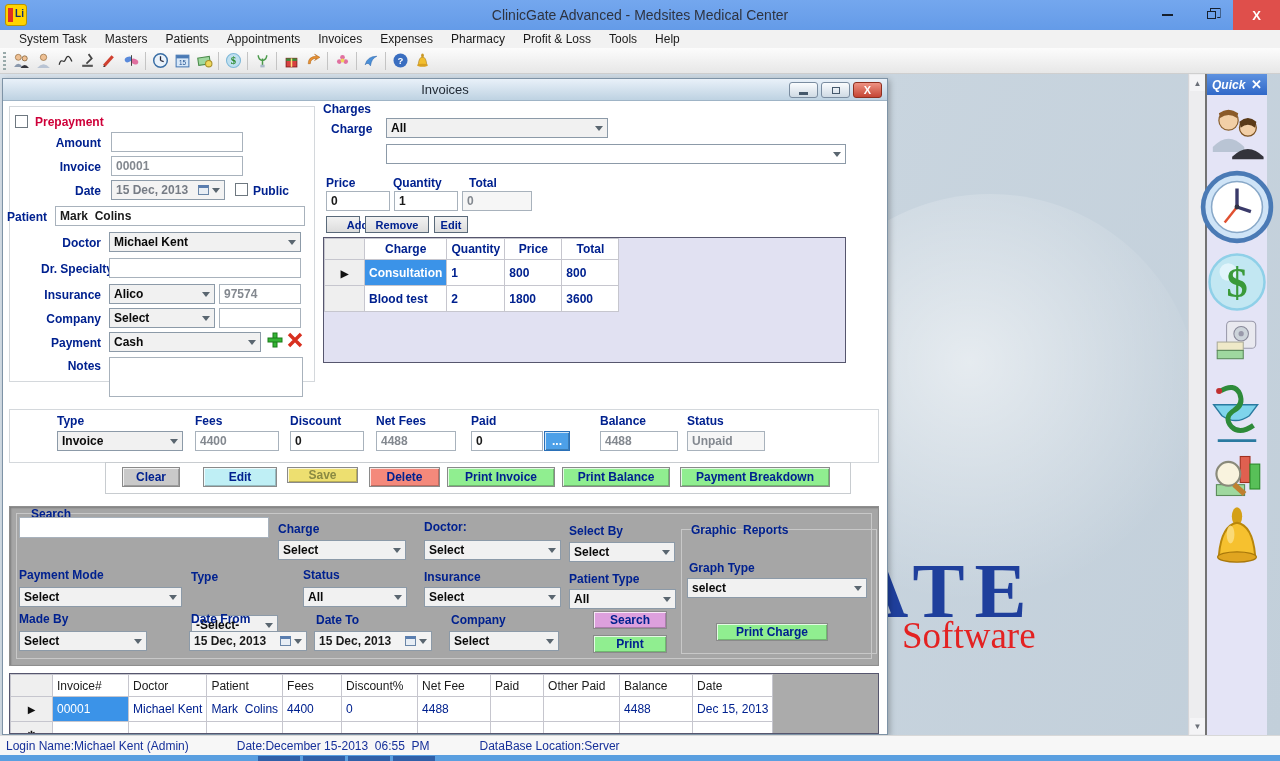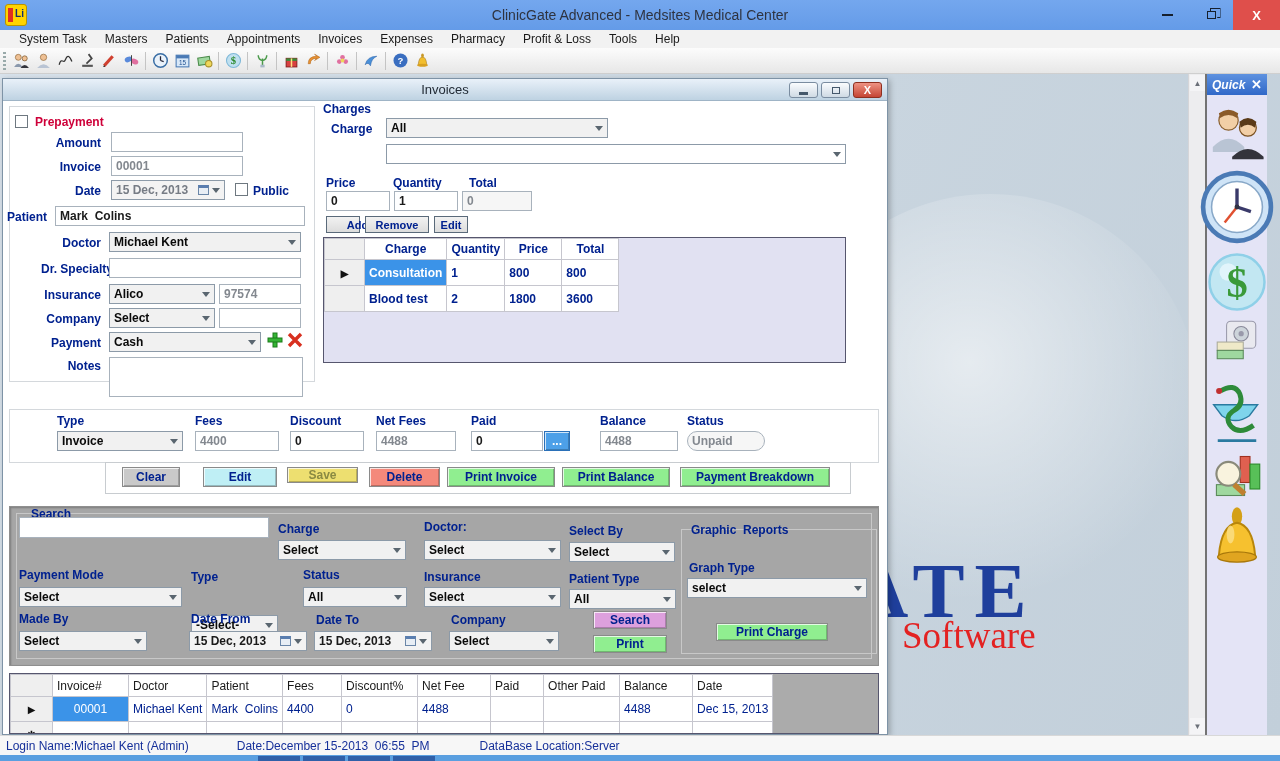--- a/index.html
+++ b/index.html
@@ -69,21 +69,21 @@
   .btn { position:absolute; display:flex; align-items:center; justify-content:center; font-weight:bold; font-size:12px; color:#00218F; border:1px solid #8A8A8A; box-shadow:inset 1px 1px 0 rgba(255,255,255,.75), inset -1px -1px 0 rgba(0,0,0,.22); cursor:default; }
   .btn-sm { position:absolute; height:17px; background:linear-gradient(#F2F2F2,#DCDCDC); border:1px solid #5A6A7A; font-weight:bold; font-size:11px; color:#00218F; display:flex; align-items:center; justify-content:center; }
 
   
   .cgrid-wrap { position:absolute; left:320px; top:158px; width:523px; height:126px; background:#E1E1F2; border:1px solid #56566E; }
   table.grid { border-collapse:collapse; table-layout:fixed; }
   table.grid td, table.grid th { border:1px solid #C6C6CE; font-size:12px; padding:0 4px; overflow:hidden; white-space:pre; background:#fff; }
   table.cgrid th { font-weight:bold; color:#00218F; text-align:center; height:21px; }
   table.cgrid td { font-weight:bold; color:#00218F; height:26px; }
   td.rowhdr, th.rowhdr { background:#EFEFEF !important; text-align:center; color:#222 !important; }
-  td.sel { background:#3B93E8 !important; color:#fff !important;text-align:center; }
+  td.sel { background:#3B93E8 !important; color:#fff !important; }
   .arrow-mark { color:#111; font-size:10px; }
 
   
   .spanel { position:absolute; left:6px; top:427px; width:870px; height:160px; background:#A6A6A6; border:1px solid #8F8F8F; box-shadow:inset 1px 1px 2px rgba(0,0,0,.25); }
   .sgb { position:absolute; border:1px solid #C8C8C8; }
 
   
   .rgrid-wrap { position:absolute; left:6px; top:594px; width:870px; height:61px; background:#ABABAB; border:1px solid #56566E; overflow:hidden; }
   table.rgrid th { font-weight:normal; color:#1A1A1A; height:22px; text-align:left; }
   table.rgrid td { color:#00218F; height:25px; font-weight:normal; }
@@ -405,21 +405,21 @@
     <div class="lbl" style="left:287px; top:335px;">Discount</div>
     <input class="inp" style="left: 287px; top: 352px; width: 74px;" readonly="" value="0">
     <div class="lbl" style="left:373px; top:335px;">Net Fees</div>
     <input class="inp dis" style="left: 373px; top: 352px; width: 80px;" readonly="" value="4488">
     <div class="lbl" style="left:468px; top:335px;">Paid</div>
     <input class="inp" style="left: 468px; top: 352px; width: 72px;" readonly="" value="0">
     <div class="btn" style="left:541px; top:352px; width:26px; height:20px; background:#4DA0E8; color:#fff; border-color:#2A70B8;">...</div>
     <div class="lbl" style="left:597px; top:335px;">Balance</div>
     <input class="inp dis" style="left: 597px; top: 352px; width: 78px;" readonly="" value="4488">
     <div class="lbl" style="left:684px; top:335px;">Status</div>
-    <input class="inp dis flat" style="left: 684px; top: 352px; width: 78px; border-radius: 10px;" readonly="" value="Unpaid">
+    <input class="inp dis flat" style="left: 684px; top: 352px; width: 78px;" readonly="" value="Unpaid">
 
     <div class="gb" style="left:102px; top:383px; width:746px; height:32px; border-color:#C8CCD0;"></div>
     <div class="btn" style="left:119px; top:388px; width:58px; height:20px; background:#C9C9C9;">Clear</div>
     <div class="btn" style="left:200px; top:388px; width:74px; height:20px; background:#BFEFF5;">Edit</div>
     <div class="btn" style="left:284px; top:388px; width:71px; height:16px; background:#EDDF70; color:#8A8A42;">Save</div>
     <div class="btn" style="left:366px; top:388px; width:71px; height:20px; background:#F4897B;">Delete</div>
     <div class="btn" style="left:444px; top:388px; width:108px; height:20px; background:#90EE90;">Print Invoice</div>
     <div class="btn" style="left:559px; top:388px; width:108px; height:20px; background:#90EE90;">Print Balance</div>
     <div class="btn" style="left:677px; top:388px; width:150px; height:20px; background:#90EE90;">Payment Breakdown</div>
 

